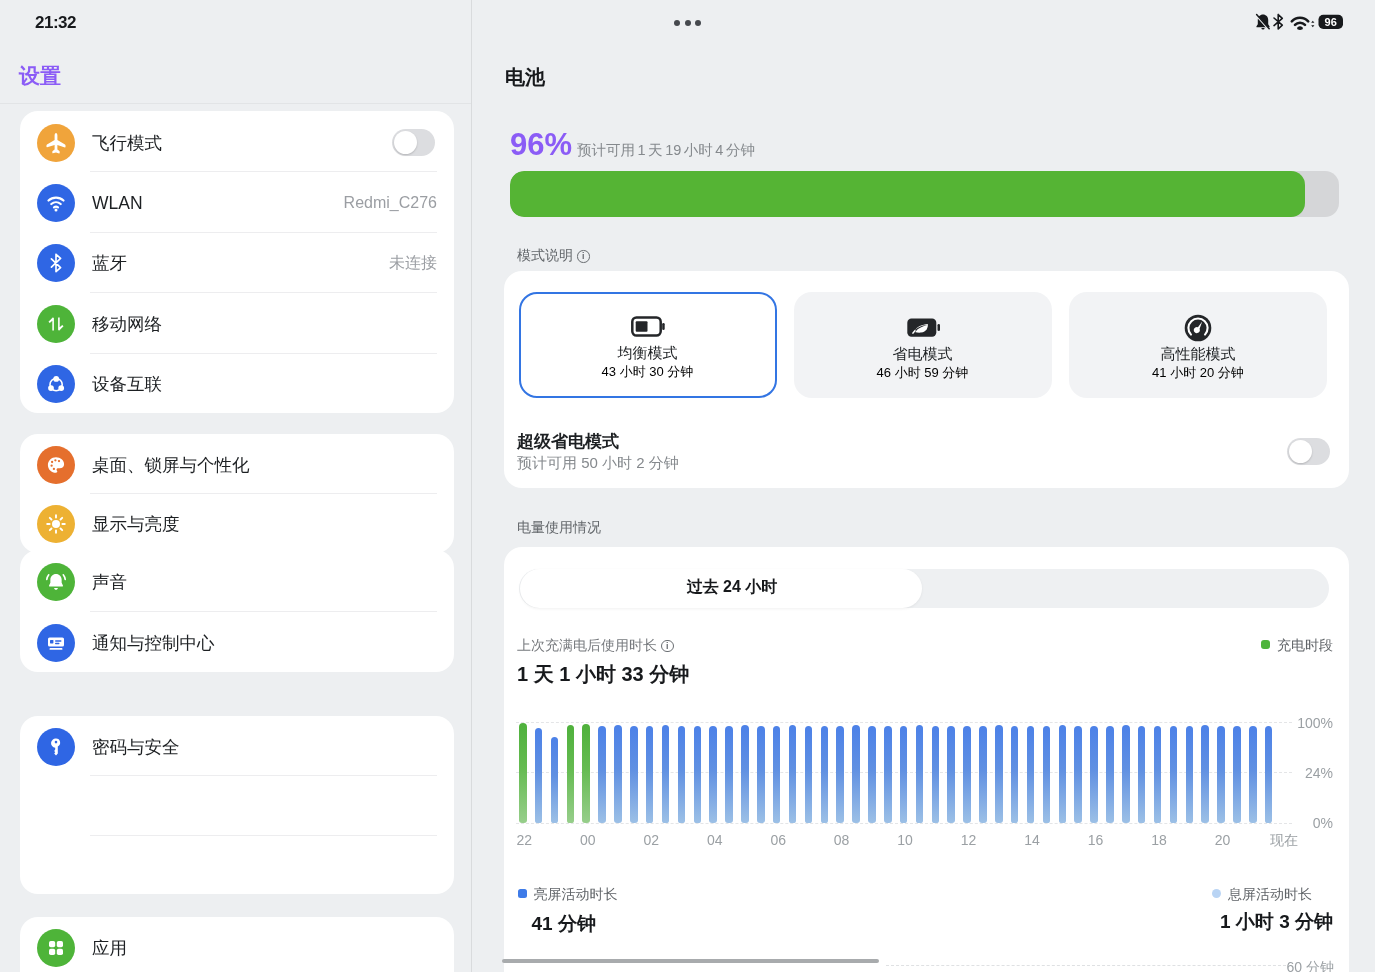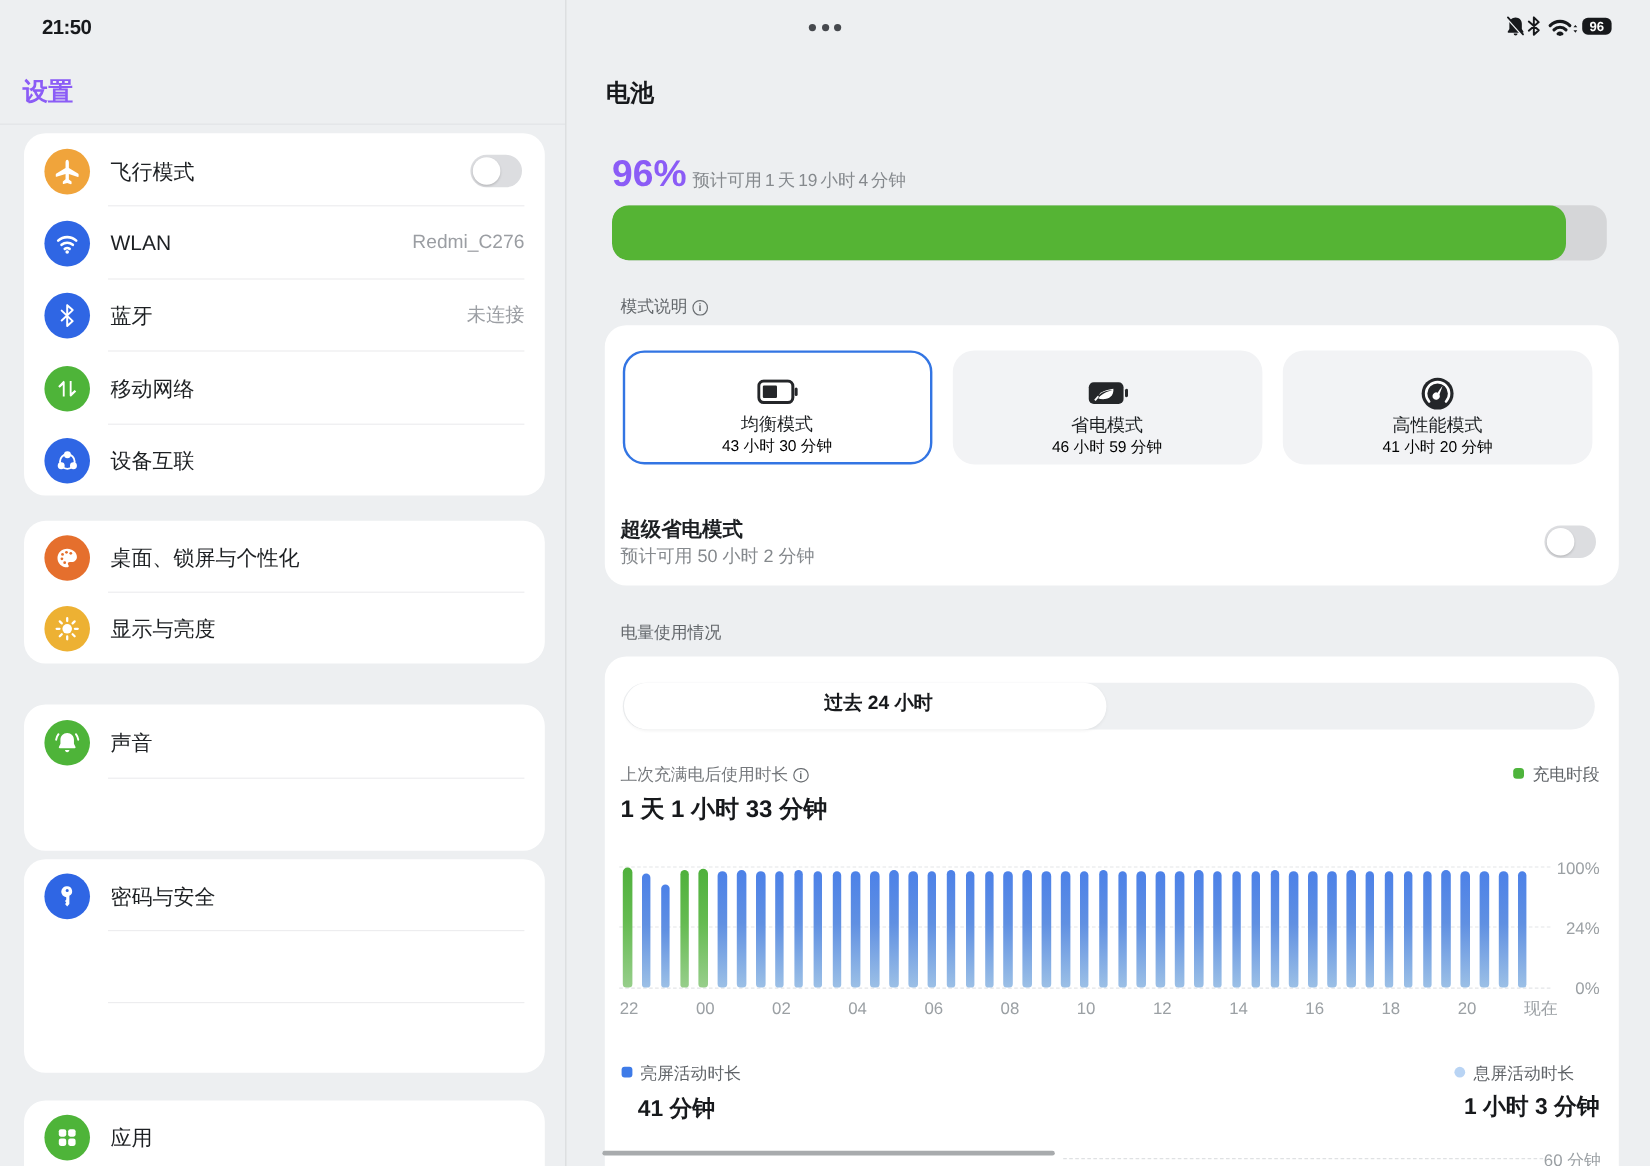--- a/index.html
+++ b/index.html
@@ -28,21 +28,21 @@
 .dots i { position:absolute; top:0; width:6px; height:6px; border-radius:50%; background:#46494e; }
 .batt-title { position:absolute; left:33px; top:64px; font-size:20px; font-weight:700; color:#17191c; }
 .pct { position:absolute; left:38px; top:127px; font-size:31px; font-weight:700; color:#8b5cf6; letter-spacing:0; }
 .pct-sub { position:absolute; left:105px; top:141px; font-size:14.5px; color:#85898d; word-spacing:-1.5px; }
 .bbar { position:absolute; left:38px; top:171px; width:829px; height:46px; border-radius:14px; background:#d5d6d8; overflow:hidden; }
 .bbar i { position:absolute; left:0; top:0; height:100%; width:795px; background:#55b434; border-radius:14px; }
 .seclbl { position:absolute; font-size:14px; color:#63676b; }
 .info { display:inline-block; width:12.5px; height:12.5px; border:1.2px solid #6a6e72; border-radius:50%; font-size:9px; line-height:10.5px; text-align:center; vertical-align:1px; margin-left:4px; color:#6a6e72; font-weight:700; }
 .wcard { position:absolute; left:32px; background:#fff; border-radius:18px; }
 
-.mtile { position:absolute; top:21px; width:258px; height:95px; border-radius:18px; background:#f2f3f5; text-align:center; }
+.mtile { position:absolute; top:21px; width:258px; height:106px; border-radius:18px; background:#f2f3f5; text-align:center; }
 .mtile.sel { background:#fff; border:2.5px solid #3375e3; }
 .mtile .mi { position:absolute; left:50%; top:24.5px; transform:translateX(-50%); }
 .mtile.sel .mi { top:22px; }
 .mtile .t1 { position:absolute; left:0; right:0; top:52.5px; font-size:15px; color:#1d2023; }
 .mtile.sel .t1 { top:50px; }
 .mtile .t2 { position:absolute; left:0; right:0; top:71.5px; font-size:13px; color:#000000; }
 .mtile.sel .t2 { top:69px; }
 
 .tabtrack { position:absolute; left:15px; top:22px; width:810px; height:39px; background:#eef0f2; border-radius:19.5px; }
 .tabsel { position:absolute; left:1px; top:0px; width:402px; height:39px; background:#fff; border-radius:19.5px; box-shadow:0 1px 3px rgba(0,0,0,.06); }
@@ -54,21 +54,21 @@
 .bar.g { background:linear-gradient(180deg,#4fb13c 0%,#65bb51 45%,#97ce8b 100%); }
 .xlab { position:absolute; top:0; font-size:14px; color:#9ba0a4; transform:translateX(-50%); }
 .ylab { position:absolute; right:16px; font-size:14px; color:#9ba0a4; }
 .leg { font-size:14px; color:#606468; position:absolute; }
 .leg i { display:inline-block; width:9px; height:9px; border-radius:3px; margin-right:7px; vertical-align:1px; }
 .bigv { position:absolute; font-size:19px; font-weight:700; color:#17191c; }
 </style>
 </head>
 <body>
 <div id="sidebar">
-  <div class="time">21:50</div>
+  <div class="time">21:32</div>
   <div class="settitle">设置</div>
   <div id="hline"></div>
 
   <div class="card" style="top:111px; height:302px;">
     <div class="row" style="top:0; height:60.4px;">
       <span class="ic" style="background:#f0a43b;">
           <svg width="24" height="24" viewBox="0 0 24 24">
             <path fill="#fff" d="M12 2.1c.75 0 1.4 1 1.4 2.4v4.5l7.6 4.6c.33.2.53.55.53.93v1.42c0 .33-.32.56-.64.46l-7.5-2.33v4.42l1.95 1.56c.2.17.31.42.31.67v1.25c0 .32-.3.55-.6.46L12 21.5l-3.05.85c-.3.1-.6-.14-.6-.46v-1.25c0-.25.11-.5.31-.67l1.95-1.56V14l-7.5 2.33c-.32.1-.64-.13-.64-.46v-1.42c0-.38.2-.73.53-.93l7.6-4.6V4.5c0-1.4.65-2.4 1.4-2.4z"></path>
           </svg>
         </span>
@@ -151,35 +151,47 @@
             <circle cx="12" cy="12" r="4" fill="#fff"></circle>
             <g stroke="#fff" stroke-width="1.9" stroke-linecap="round">
               <path d="M12 3.2v2.4M12 18.4v2.4M3.2 12h2.4M18.4 12h2.4M5.8 5.8l1.7 1.7M16.5 16.5l1.7 1.7M18.2 5.8l-1.7 1.7M7.5 16.5l-1.7 1.7"></path>
             </g>
           </svg>
         </span>
       <span class="lbl">显示与亮度</span>
     </div>
   </div>
 
-  <div class="card" style="top:587px; height:121.5px;">
+  <div class="card" style="top:550px; height:121.5px;">
     <div class="row" style="top:0; height:60.75px;">
       <span class="ic" style="background:#4eb439;">
           <svg width="26" height="26" viewBox="0 0 24 24">
             <path fill="#fff" d="M12 4.5c3 0 5.2 2.3 5.2 5.2v3.1l1.2 2.4c.2.4-.1.9-.6.9H6.2c-.5 0-.8-.5-.6-.9l1.2-2.4V9.7C6.8 6.8 9 4.5 12 4.5z"></path>
             <path fill="#fff" d="M10.3 17.5h3.4c0 .9-.75 1.7-1.7 1.7s-1.7-.8-1.7-1.7z"></path>
             <g fill="none" stroke="#fff" stroke-width="1.5" stroke-linecap="round">
               <path d="M5.3 5.4a9 9 0 0 0-1.8 4.2"></path>
               <path d="M18.7 5.4a9 9 0 0 1 1.8 4.2"></path>
             </g>
           </svg>
         </span>
       <span class="lbl">声音</span>
     </div>
     <div class="rowline" style="top:60.75px;"></div>
+    <div class="row" style="top:60.75px; height:60.75px;">
+      <span class="ic" style="background:#2f66e4;">
+          <svg width="24" height="24" viewBox="0 0 24 24">
+            <rect x="4" y="6.5" width="16" height="9" rx="1.6" fill="#fff"></rect>
+            <rect x="6" y="9" width="3.4" height="3.4" rx="0.6" fill="#2f66e4"></rect>
+            <rect x="11" y="9.2" width="6.5" height="1.5" rx="0.7" fill="#2f66e4"></rect>
+            <rect x="11" y="11.8" width="4.5" height="1.5" rx="0.7" fill="#2f66e4"></rect>
+            <rect x="5.5" y="17" width="13" height="1.8" rx="0.9" fill="#fff"></rect>
+          </svg>
+        </span>
+      <span class="lbl">通知与控制中心</span>
+    </div>
   </div>
 
   <div class="card" style="top:716px; height:178px;">
     <div class="row" style="top:0; height:59.3px;">
       <span class="ic" style="background:#2f66e4;">
           <svg width="24" height="24" viewBox="0 0 24 24">
             <path fill="#fff" d="M12 3.6a4.1 4.1 0 0 1 1.8 7.8v7l-1.8 2-1.8-2 1-1.2-1-1.3 1-1.3v-1.9A4.1 4.1 0 0 1 12 3.6zm0 2.2a1.3 1.3 0 1 0 0 2.6 1.3 1.3 0 0 0 0-2.6z"></path>
           </svg>
         </span>
       <span class="lbl">密码与安全</span>

